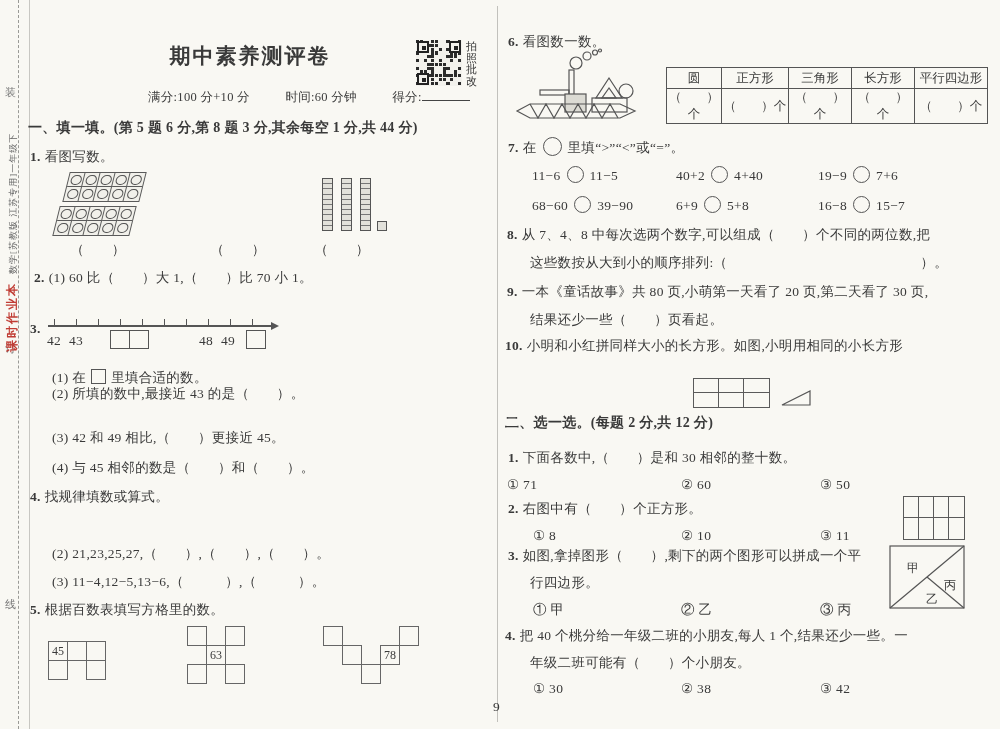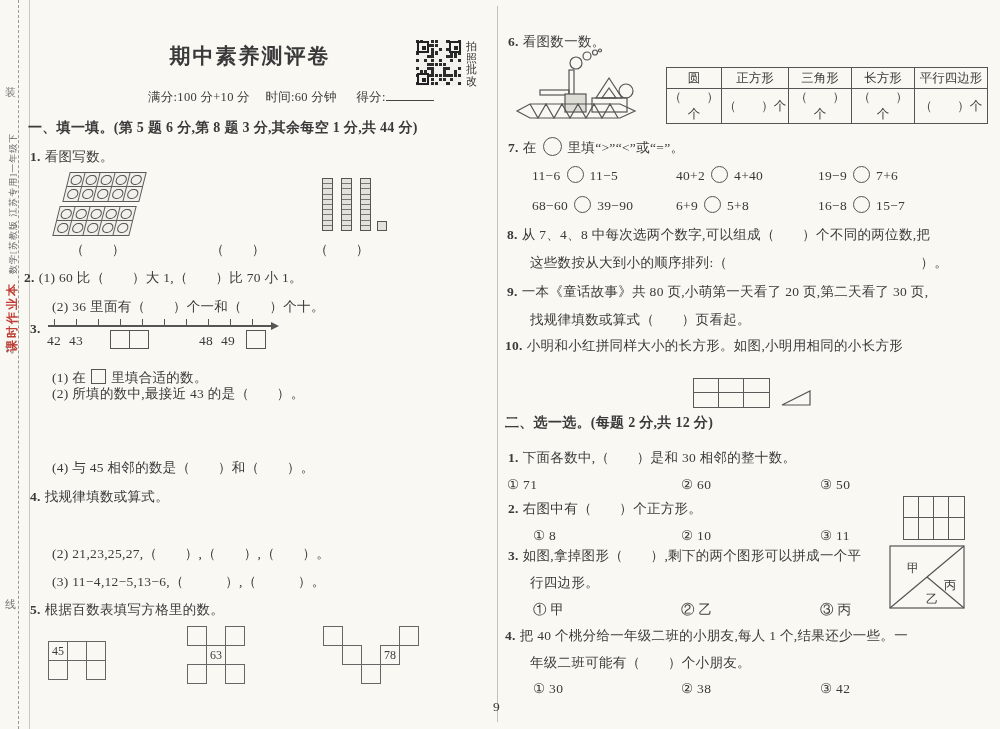--- a/index.html
+++ b/index.html
@@ -167,22 +167,22 @@
       <div class="qm" style="left: 19px; top: 41.8px; width: 3.2px; height: 3.2px;"></div>
       <div class="qm" style="left: 30.4px; top: 41.8px; width: 3.2px; height: 3.2px;"></div>
       <div class="qm" style="left: 41.8px; top: 41.8px; width: 3.2px; height: 3.2px;"></div>
       <span class="qf" style="left:1px;top:1px"></span>
       <span class="qf" style="right:1px;top:1px"></span>
       <span class="qf" style="left:1px;bottom:1px"></span>
     </div>
   <div class="qrcap">拍照批改</div>
   <div class="t" style="left:148px;top:88px;font-size:12.5px">
     <span>满分:100 分+10 分</span>
-    <span style="margin-left:12px">时间:60 分钟</span>
-    <span style="margin-left:16px">得分:</span><span class="scoreline"></span>
+    <span style="margin-left:32px">时间:60 分钟</span>
+    <span style="margin-left:32px">得分:</span><span class="scoreline"></span>
   </div>
 
   <div class="t b" style="left:28px;top:119px;font-size:14px">一、填一填。(第 5 题 6 分,第 8 题 3 分,其余每空 1 分,共 44 分)</div>
 
   <div class="t" style="left:30px;top:148px">
     <span class="qno">1.</span><span>看图写数。</span>
   </div>
 
   <div class="gridfig egg" style="left:66px;top:172px;grid-template-columns:repeat(5,15px);grid-template-rows:repeat(2,14px)">
       <div class="gc"></div>
@@ -213,24 +213,23 @@
   <div style="position:absolute;left:322px;top:178px;width:70px;height:56px">
     <div class="rodten" style="left:0"></div>
     <div class="rodten" style="left:19px"></div>
     <div class="rodten" style="left:38px"></div>
     <div class="cube" style="left:55px;top:43px"></div>
   </div>
   <div class="t center" style="left:56px;top:241px;width:84px">（　　）</div>
   <div class="t center" style="left:196px;top:241px;width:84px">（　　）</div>
   <div class="t center" style="left:300px;top:241px;width:84px">（　　）</div>
 
-  <div class="t" style="left:24px;top:269px">
+  <div class="t" style="left:34px;top:269px">
     <span class="qno">2.</span><span>(1) 60 比（　　）大 1,（　　）比 70 小 1。</span>
   </div>
-  <div class="t" style="left:52px;top:298px">(2) 36 里面有（　　）个一和（　　）个十。</div>
 
   <div class="t b" style="left:30px;top:320px">3.</div>
 
   <div class="nline" id="nline">
       <div class="tick" style="left: 6px;"></div>
       <div class="tick" style="left: 28px;"></div>
       <div class="tick" style="left: 50px;"></div>
       <div class="tick" style="left: 72px;"></div>
       <div class="tick" style="left: 94px;"></div>
       <div class="tick" style="left: 116px;"></div>
@@ -244,20 +243,21 @@
   <div class="t" style="left:199px;top:332px">48</div>
   <div class="t" style="left:221px;top:332px">49</div>
   <div class="nbox" style="left:110px;top:330px"></div>
   <div class="nbox" style="left:129px;top:330px"></div>
   <div class="nbox" style="left:246px;top:330px"></div>
 
   <div class="t" style="left:52px;top:369px">
     <span>(1) 在</span><span class="sqr"></span><span>里填合适的数。</span>
   </div>
   <div class="t" style="left:52px;top:385px">(2) 所填的数中,最接近 43 的是（　　）。</div>
+  <div class="t" style="left:52px;top:429px">(3) 42 和 49 相比,（　　）更接近 45。</div>
   <div class="t" style="left:52px;top:459px">(4) 与 45 相邻的数是（　　）和（　　）。</div>
 
   <div class="t" style="left:30px;top:488px">
     <span class="qno">4.</span><span>找规律填数或算式。</span>
   </div>
   <div class="t" style="left:52px;top:545px">(2) 21,23,25,27,（　　）,（　　）,（　　）。</div>
   <div class="t" style="left:52px;top:573px">(3) 11−4,12−5,13−6,（　　　）,（　　　）。</div>
 
   <div class="t" style="left:30px;top:601px">
     <span class="qno">5.</span><span>根据百数表填写方格里的数。</span>
@@ -337,21 +337,21 @@
   <div class="t" style="left:818px;top:196px"><span>16−8</span><span class="cmp"></span><span>15−7</span></div>
 
   <div class="t" style="left:507px;top:226px">
     <span class="qno">8.</span><span>从 7、4、8 中每次选两个数字,可以组成（　　）个不同的两位数,把</span>
   </div>
   <div class="t" style="left:530px;top:254px">这些数按从大到小的顺序排列:（　　　　　　　　　　　　　　）。</div>
 
   <div class="t" style="left:507px;top:283px">
     <span class="qno">9.</span><span>一本《童话故事》共 80 页,小萌第一天看了 20 页,第二天看了 30 页,</span>
   </div>
-  <div class="t" style="left:530px;top:311px">找规律填数或算式（　　）页看起。</div>
+  <div class="t" style="left:530px;top:311px">结果还少一些（　　）页看起。</div>
 
   <div class="t" style="left:505px;top:337px">
     <span class="qno">10.</span><span>小明和小红拼同样大小的长方形。如图,小明用相同的小长方形</span>
   </div>
   <div class="gridfig g10" style="left:693px;top:378px;grid-template-columns:repeat(3,25px);grid-template-rows:repeat(2,14px)">
       <div class="gc"></div>
       <div class="gc"></div>
       <div class="gc"></div>
       <div class="gc"></div>
       <div class="gc"></div>

